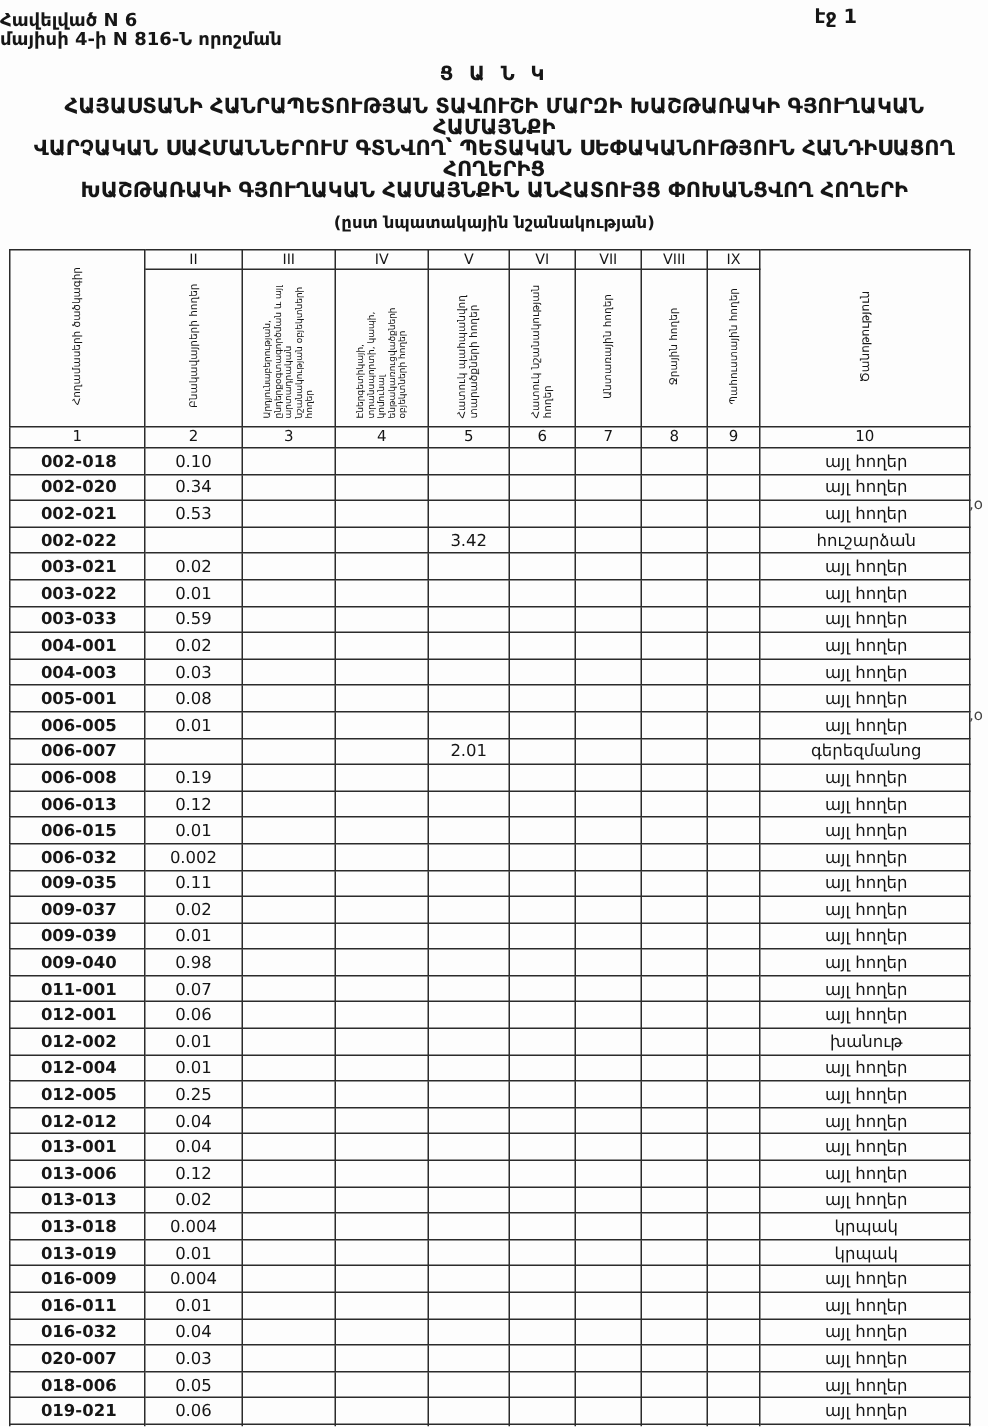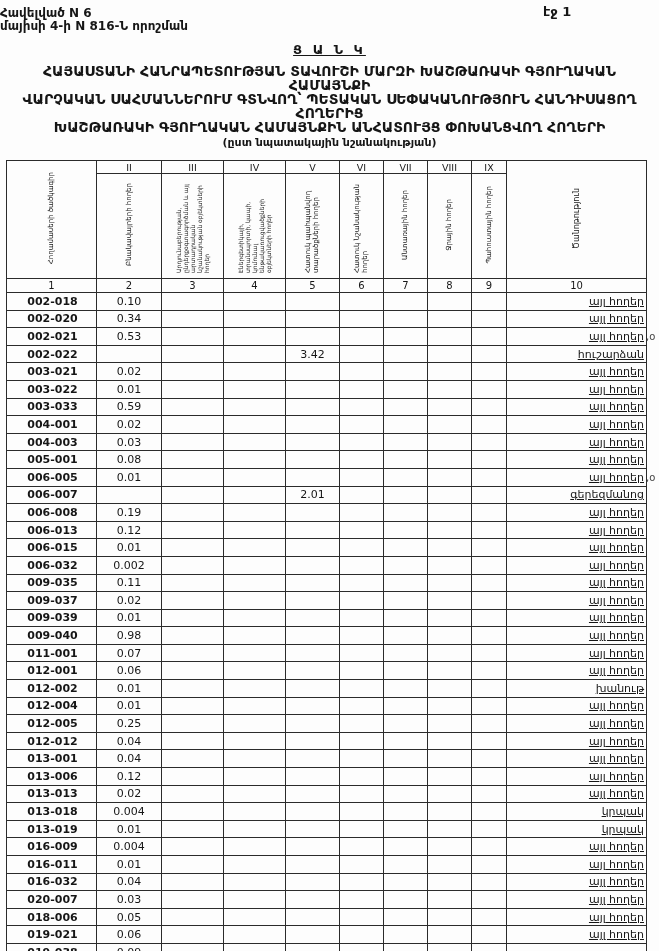--- a/index.html
+++ b/index.html
@@ -3,42 +3,42 @@
 <meta charset="utf-8">
 <style>
   html,body{margin:0;padding:0;background:#fff;}
   .page{
     position:relative;width:659px;height:951px;overflow:hidden;
     background:#fdfdfd;color:#161616;
     font-family:"DejaVu Sans","Liberation Sans",sans-serif;
   }
   .page-number{position:absolute;top:4px;left:543px;font-weight:bold;font-size:13px;}
   .annex{margin-top:7px;text-align:left;font-weight:bold;font-size:12px;line-height:13px;}
-  .doc-title{text-align:center;font-weight:bold;font-size:13px;margin-top:9px;letter-spacing:3px;text-decoration:underline;}
+  .doc-title{text-align:center;font-weight:bold;font-size:13px;margin-top:9px;letter-spacing:3px;}
   .subtitle{text-align:center;font-weight:bold;font-size:14px;line-height:14px;margin-top:7px;}
-  .subtitle-note{text-align:center;font-weight:bold;font-size:11px;margin-top:2px;}
+  .subtitle-note{text-align:center;font-weight:bold;font-size:11px;margin-top:8px;}
 
   table{border-collapse:collapse;table-layout:fixed;margin:11px 0 0 6px;width:640px;}
   td{border:1px solid #2b2b2b;padding:0 2px;font-size:11px;overflow:hidden;white-space:nowrap;}
 
   .roman-cell{height:12px;text-align:center;font-size:9.5px;padding:0;}
   .rot-cell{height:102px;text-align:center;vertical-align:middle;padding:1px;white-space:normal;}
   .num-cell{height:13px;text-align:center;font-size:10px;padding:0;}
 
   .vert{
     display:inline-block;writing-mode:vertical-rl;transform:rotate(180deg);
     white-space:normal;line-height:1.18;text-align:left;max-height:97px;
   }
   .vs6{font-size:6px;}
   .vs7{font-size:7px;}
   .vs8{font-size:8px;}
 
   tbody td{height:16.6px;text-align:center;}
   tbody td:nth-child(1){text-align:center;padding-left:4px;font-weight:bold;}
-  tbody td:nth-child(10){text-align:right;padding-left:4px;text-decoration:underline;}
+  tbody td:nth-child(10){text-align:center;padding-left:4px;}
 
   .margin-mark{position:absolute;left:646px;font-size:10px;color:#444;}
   .mark-1{top:331px;}
   .mark-2{top:472px;}
 </style>
 </head>
 <body>
 
 <div class="page">
 

